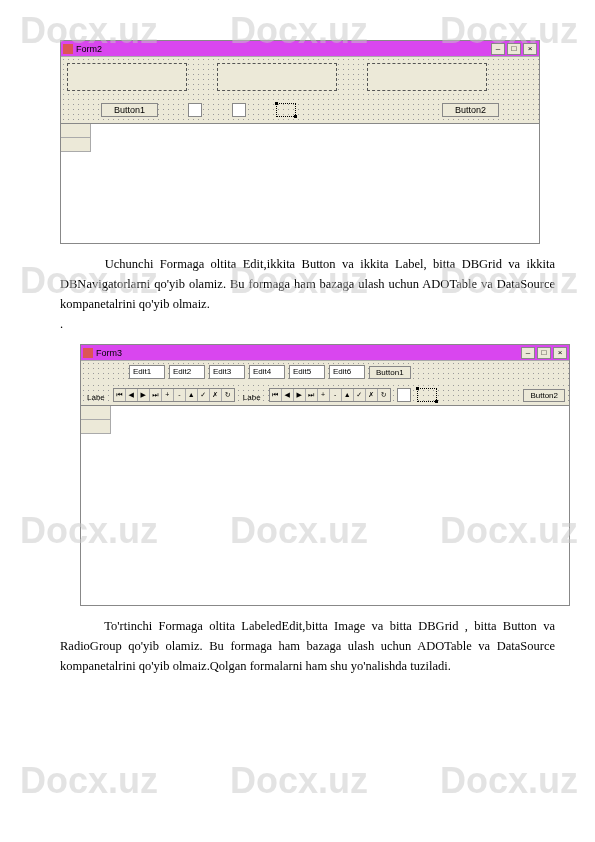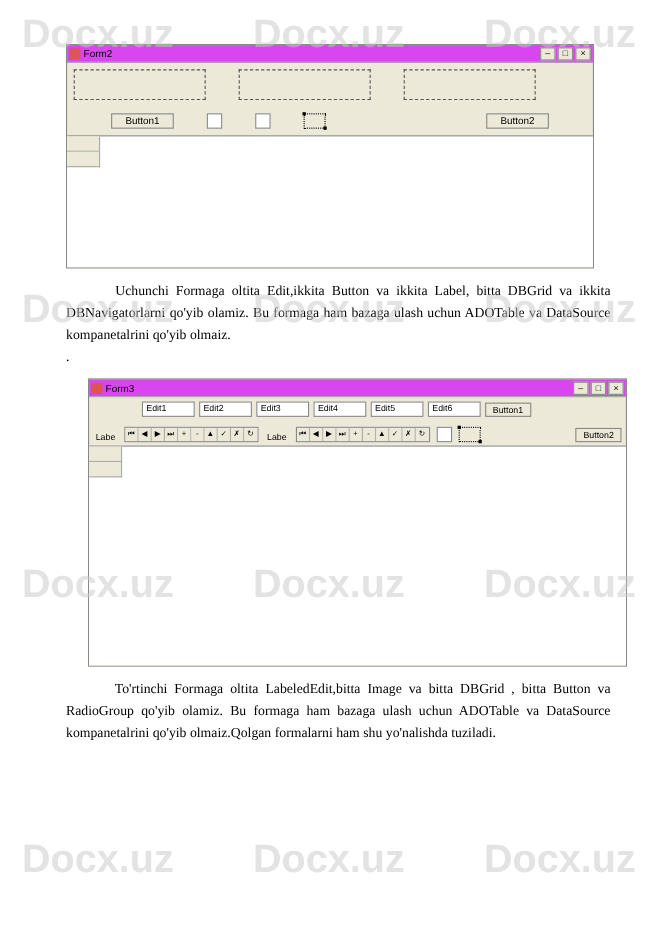--- a/index.html
+++ b/index.html
@@ -160,21 +160,21 @@
     display: flex;
     align-items: center;
     padding: 3px 4px;
     gap: 4px;
   }
   .edit-field {
     background: #fff;
     border: 1px solid #888;
     padding: 1px 3px;
     font-size: 8px;
-    width: 48px;
+    width: 36px;
     height: 14px;
   }
   .nav-row {
     height: 22px;
     background-image: radial-gradient(circle, #999 0.5px, transparent 0.5px);
     background-size: 5px 5px;
     display: flex;
     align-items: flex-end;
     padding: 3px 4px;
     gap: 6px;

